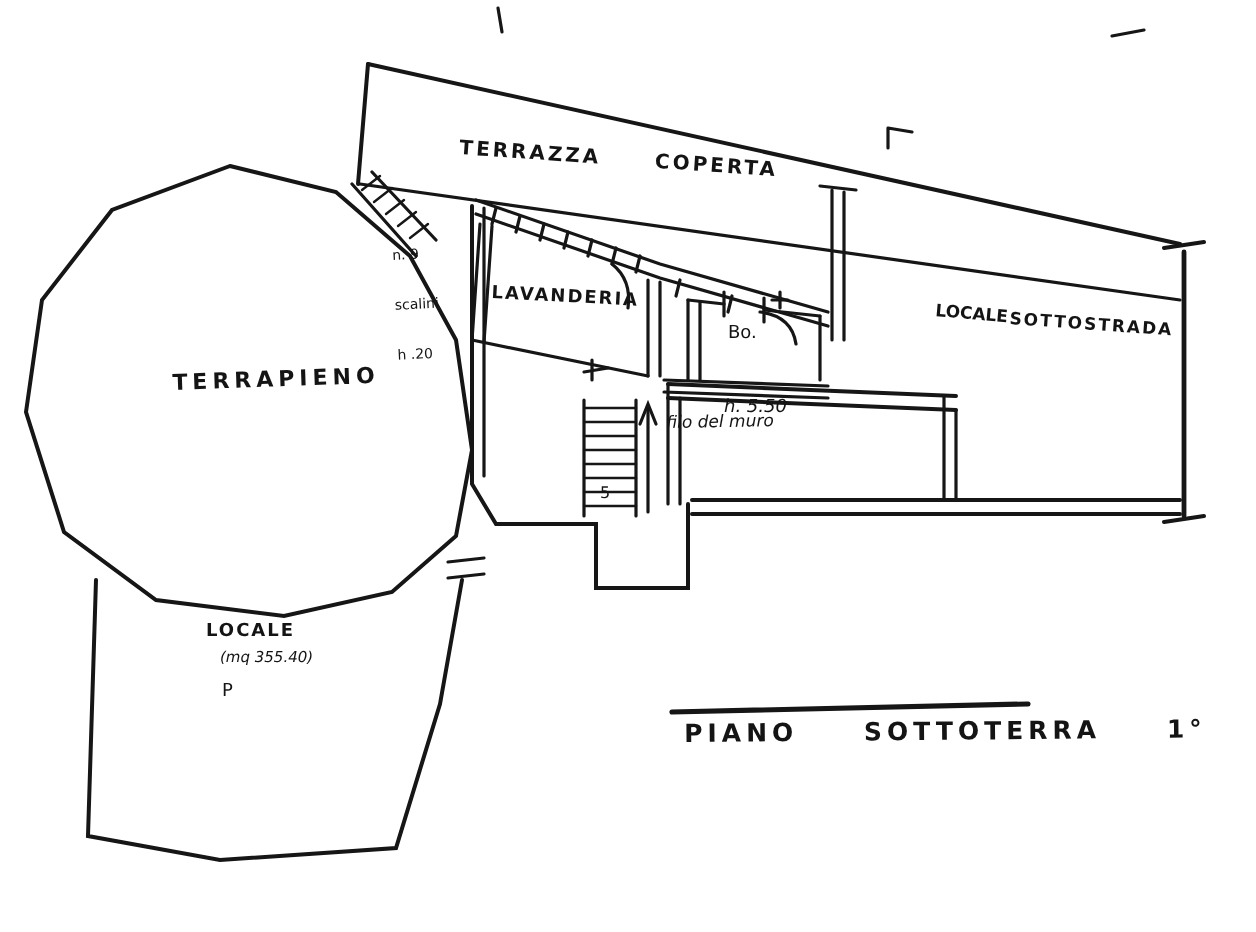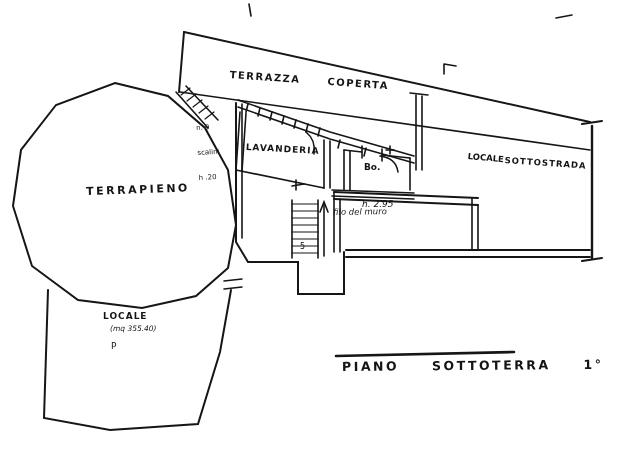--- a/index.html
+++ b/index.html
@@ -9,21 +9,21 @@
   }
   #linework{position:absolute;left:0;top:0;}
   .lbl{
     position:absolute;white-space:pre;color:#141414;
     font-family:"DejaVu Sans",sans-serif;transform-origin:left top;
     line-height:1.05;
   }
   .t-terrapieno{left:86px;top:186px;font-size:11px;letter-spacing:2.5px;transform:rotate(-2deg);font-weight:bold;}
   .t-terrazza{left:230px;top:70px;font-size:10px;letter-spacing:1.5px;word-spacing:22px;transform:rotate(4deg);font-weight:bold;}
   .t-lavanderia{left:246px;top:143px;font-size:9px;letter-spacing:1px;transform:rotate(3deg);font-weight:bold;}
-  .t-bo{left:364px;top:163px;font-size:9px;font-weight:bold;}
+  .t-bo{left:364px;top:163px;font-size:9px;font-weight:normal;}
   .t-h550{left:362px;top:200px;font-size:9px;font-style:italic;}
   .t-filo{left:333px;top:208px;font-size:8.5px;font-style:italic;transform:rotate(-1deg);text-align:right;}
   .t-locale1{left:468px;top:152px;font-size:8.5px;transform:rotate(5deg);font-weight:bold;}
   .t-locale2{left:505px;top:156px;font-size:8.5px;letter-spacing:1px;transform:rotate(4deg);font-weight:bold;}
   .t-stairnote{left:195px;top:107px;font-size:7px;line-height:1.2;transform:rotate(-3deg);}
   .t-ditta{left:103px;top:312px;font-size:9px;letter-spacing:1px;font-weight:bold;}
   .t-mq{left:110px;top:325px;font-size:7.5px;font-style:italic;}
   .t-p{left:111px;top:342px;font-size:9px;}
   .t-step5{left:300px;top:243px;font-size:8px;}
   .t-title{
@@ -120,21 +120,21 @@
     </g>
   </svg>
 
   <div class="lbl t-terrapieno">TERRAPIENO</div>
   <div class="lbl t-terrazza">TERRAZZA COPERTA</div>
   <div class="lbl t-lavanderia">LAVANDERIA</div>
   <div class="lbl t-bo">Bo.</div>
   <div class="lbl t-locale1">LOCALE</div>
   <div class="lbl t-locale2">SOTTOSTRADA</div>
 
-  <div class="lbl t-h550">h. 2.95</div>
+  <div class="lbl t-h550">h. 5.50</div>
   <div class="lbl t-filo">filo del muro</div>
   <div class="lbl t-stairnote">
     <div>n. 9</div>
     <div>scalini</div>
     <div>h .20</div>
   </div>
   <div class="lbl t-ditta">LOCALE</div>
   <div class="lbl t-mq">(mq 355.40)</div>
   <div class="lbl t-p">P</div>
   <div class="lbl t-step5">5</div>

